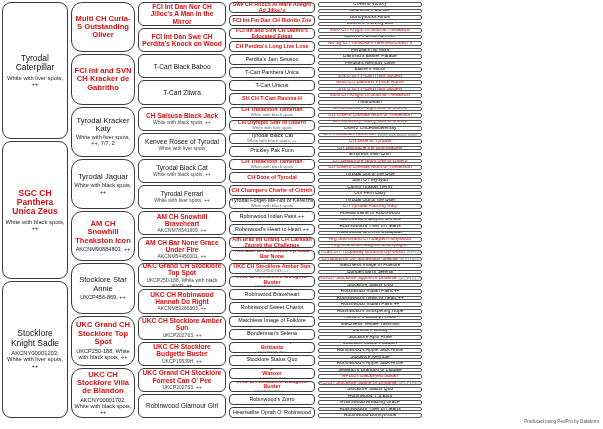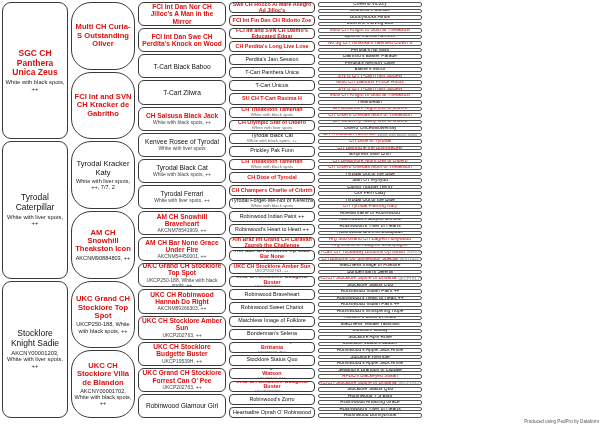--- a/index.html
+++ b/index.html
@@ -13,21 +13,21 @@
   .name{color:#111;line-height:1.1;}
   .box.red .name{color:#d91111;}
   .sub{color:#222;line-height:1.1;white-space:pre-line;}
   .gen1 .box{border-radius:10px;}
   .gen1 .name{font-size:11px;line-height:1.15;}
   .gen1 .sub{font-size:6.3px;margin-top:2px;}
   .gen2 .box{border-radius:9px;}
   .gen2 .name{font-size:8.5px;}
   .gen2 .box.red .name{font-weight:bold;}
   .gen2 .sub{font-size:5.8px;margin-top:2px;}
-  .gen3 .box{border-radius:20px;}
+  .gen3 .box{border-radius:11px;}
   .gen3 .name{font-size:7.6px;}
   .gen3 .box.red .name{font-weight:bold;}
   .gen3 .sub{font-size:5.6px;margin-top:1px;}
   .gen4 .box{border-radius:6px;}
   .gen4 .name{font-size:6.6px;}
   .gen4 .box.red .name{font-weight:bold;}
   .gen4 .sub{font-size:5px;margin-top:1px;color:#444;}
   .gen5 .box{border-radius:4px;padding:0 1px;}
   .gen5 .name{font-size:5.4px;line-height:1.05;}
   .gen5 .box.red .name{font-weight:bold;}
@@ -35,47 +35,55 @@
   .gen6 .box{border-radius:2px;flex-direction:row;gap:2px;padding:0 1px;border-color:#555;}
   .gen6 .name{font-size:4.9px;white-space:nowrap;line-height:1;}
   .gen6 .sub{font-size:4px;color:#777;white-space:nowrap;line-height:1;}
   .footer{position:absolute;right:4px;top:419px;font-size:4.6px;color:#555;}
 </style>
 </head>
 <body>
 
 <div class="pedigree">
   <div class="gen gen2">
+      <div class="box">
+        <div class="name">Tyrodal Caterpillar</div>
+        <div class="sub">White with liver spots, ++</div>
+      </div>
       <div class="box red">
         <div class="name">SGC CH Panthera Unica Zeus</div>
         <div class="sub">White with black spots, ++</div>
       </div>
       <div class="box">
-        <div class="name">Tyrodal Caterpillar</div>
-        <div class="sub">White with liver spots, ++</div>
-      </div>
-      <div class="box">
         <div class="name">Stocklore Knight Sadie</div>
         <div class="sub">AKCNY00001203, White with liver spots, ++</div>
       </div>
     </div>
   <div class="gen gen3">
       <div class="box red">
         <div class="name">Multi CH Curia-S Outstanding Oliver</div>
       </div>
       <div class="box red">
         <div class="name">FCI Int and SVN CH Kracker de Gabritho</div>
       </div>
       <div class="box">
         <div class="name">Tyrodal Kracker Katy</div>
         <div class="sub">White with liver spots, ++, 7/7, 2</div>
       </div>
+      <div class="box">
+        <div class="name">Tyrodal Jaguar</div>
+        <div class="sub">White with black spots, ++</div>
+      </div>
       <div class="box red">
         <div class="name">AM CH Snowhill Theakston Icon</div>
         <div class="sub">AKCNM90884803, ++</div>
+      </div>
+      <div class="box">
+        <div class="name">Stocklore Star Annie</div>
+        <div class="sub">UKCP456-869, ++</div>
       </div>
       <div class="box red">
         <div class="name">UKC Grand CH Stocklore Top Spot</div>
         <div class="sub">UKCP250-188, White with black spots, ++</div>
       </div>
       <div class="box red">
         <div class="name">UKC CH Stocklore Vilia de Blandon</div>
         <div class="sub">AKCNY00001702, White with black spots, ++</div>
       </div>
     </div>

